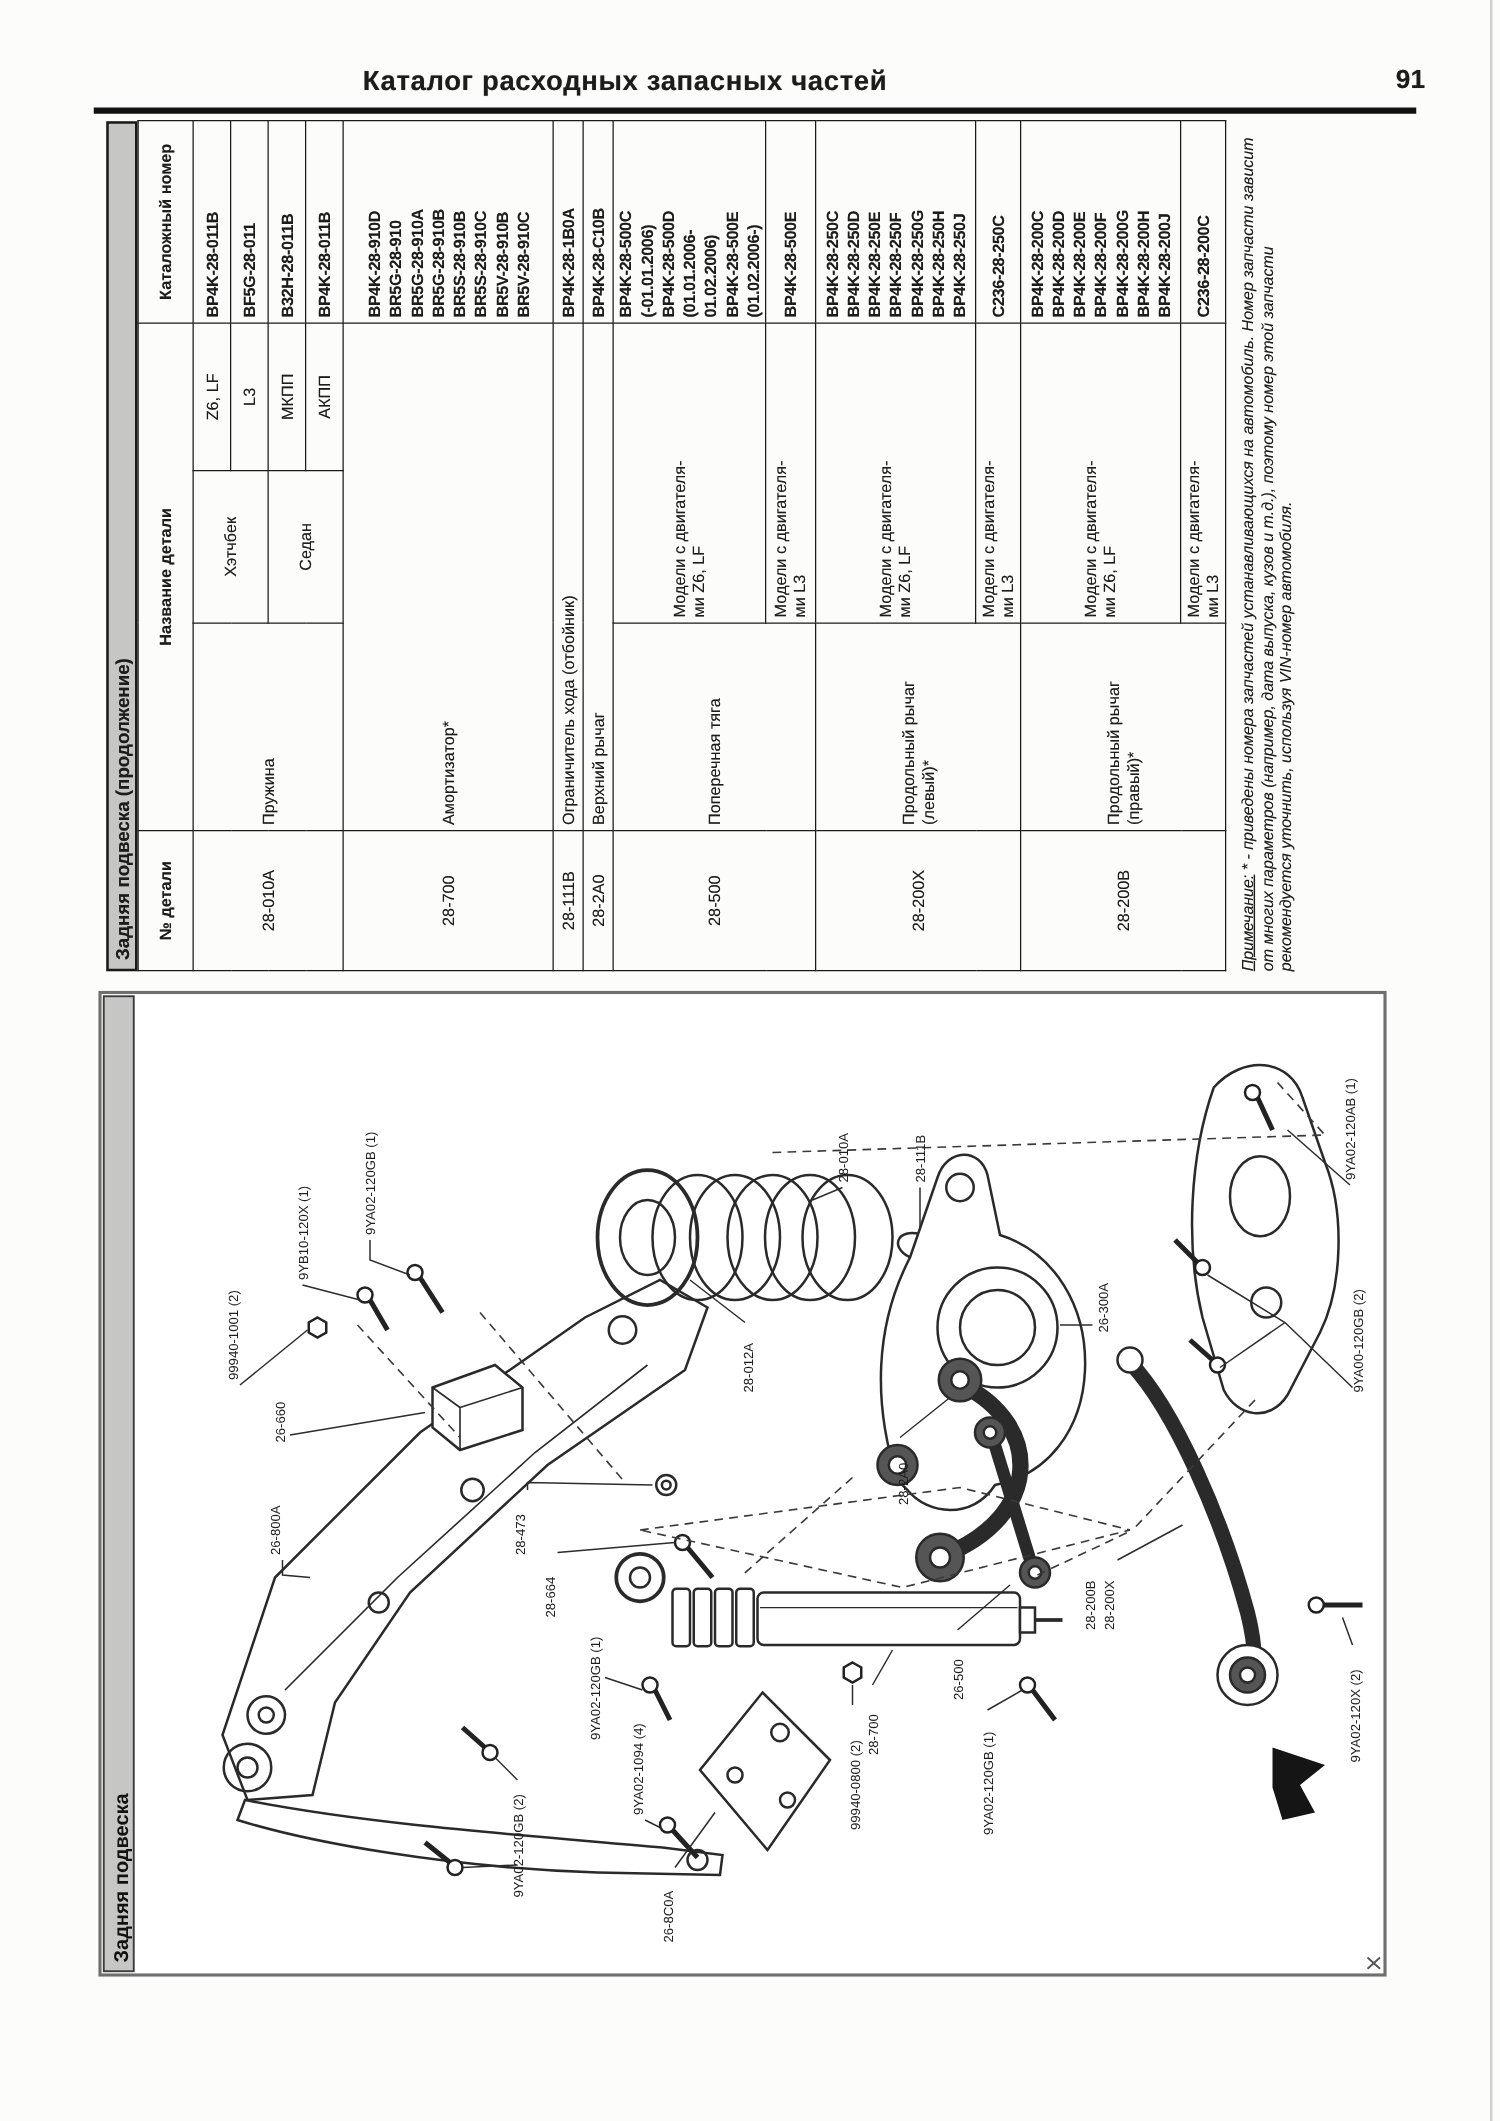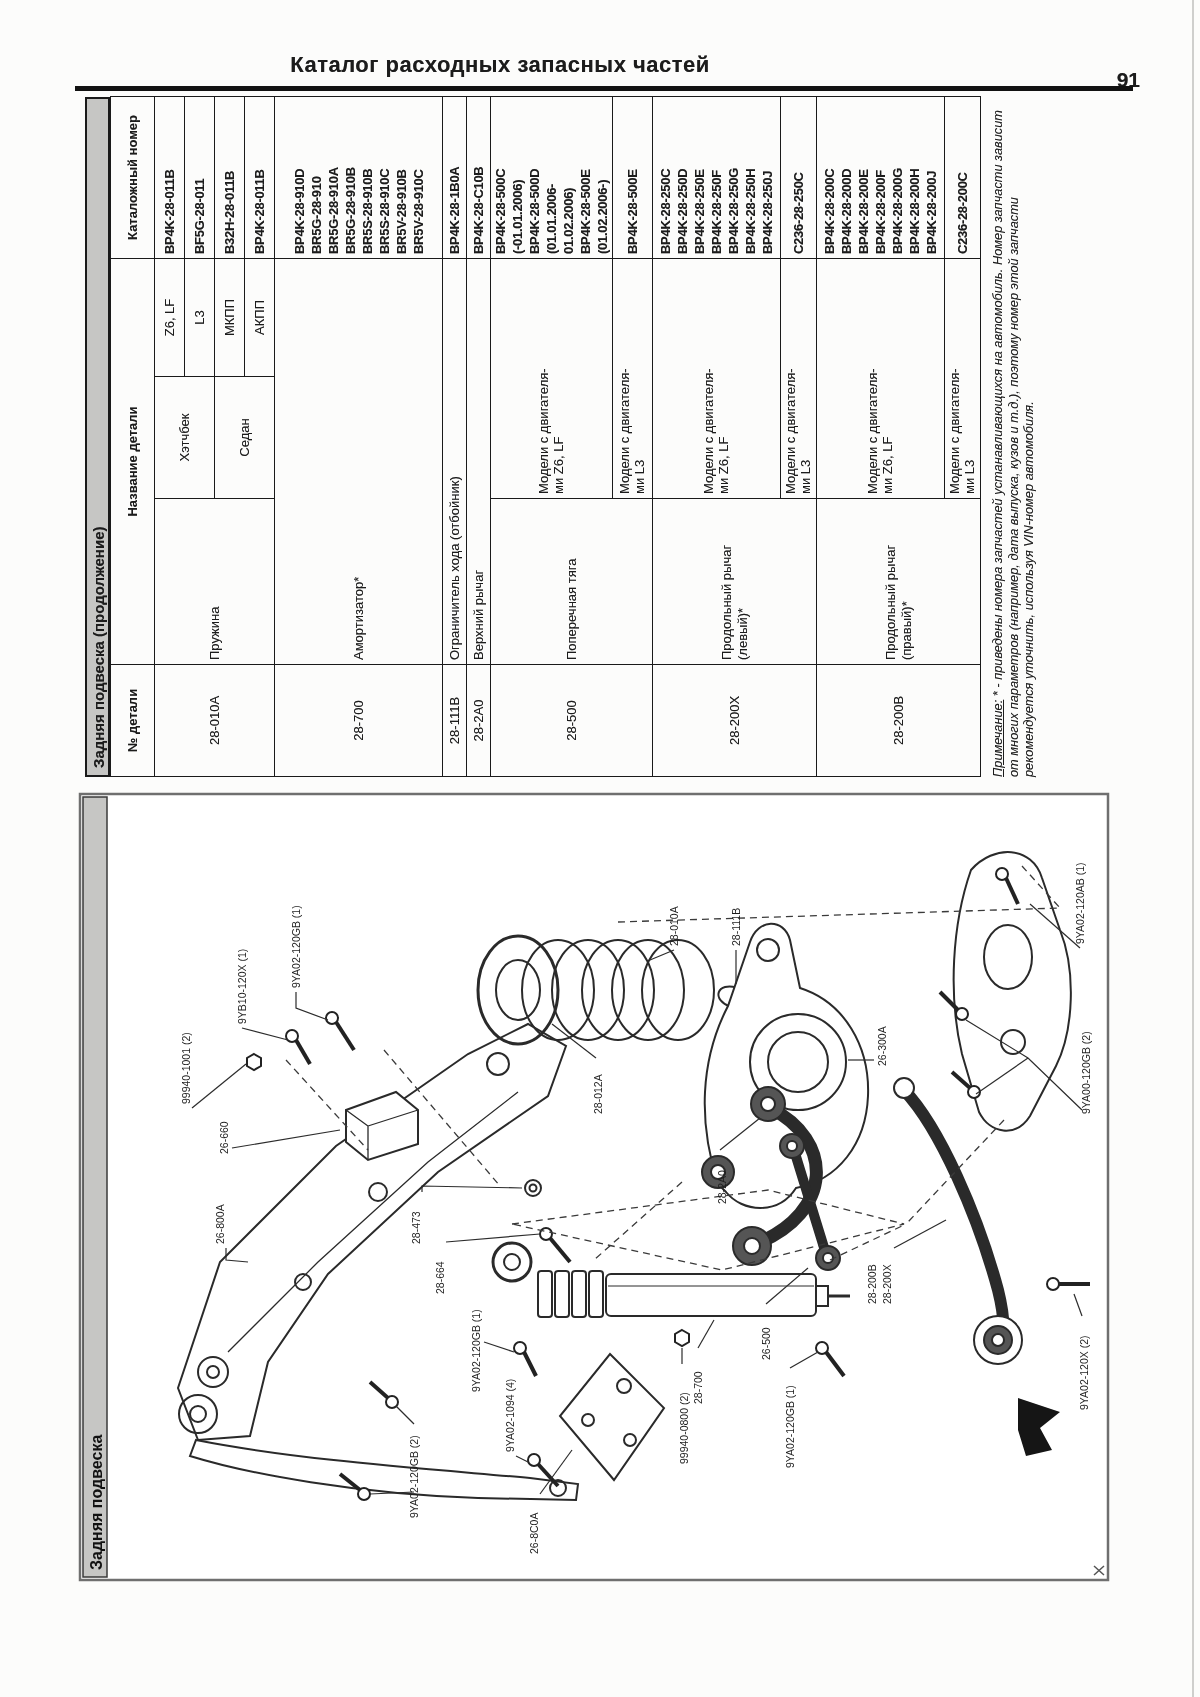--- a/index.html
+++ b/index.html
@@ -4,21 +4,21 @@
 <style>
   html,body{margin:0;padding:0;background:#e8e8e6;}
   #page{position:relative;width:1200px;height:1697px;background:#fcfcfb;overflow:hidden;
         font-family:"Liberation Sans",sans-serif;color:#1c1c1c;}
   #page *{box-sizing:border-box;}
   .scan-edge-r{position:absolute;right:6px;top:0;width:2px;height:100%;background:#cfcfcd;}
   
   .hdr-title{position:absolute;left:0;top:52px;width:1000px;text-align:center;
              font-size:22px;font-weight:700;letter-spacing:.5px;text-shadow:0 0 .6px rgba(0,0,0,.5);}
   .hdr-num{position:absolute;left:1070px;top:52px;width:70px;text-align:right;
-           font-size:21px;font-weight:700;text-shadow:0 0 .6px rgba(0,0,0,.5);margin-top:16px;}
+           font-size:21px;font-weight:700;text-shadow:0 0 .6px rgba(0,0,0,.5);}
   .hdr-rule{position:absolute;left:75px;top:86px;width:1058px;height:5px;background:#121212;}
   
   .rot-wrap{position:absolute;left:85px;top:97px;width:680px;height:1020px;
             transform:translateY(680px) rotate(-90deg);transform-origin:0 0;}
   .sec-strip{width:680px;height:25px;background:#c6c6c4;border:2px solid #1a1a1a;
              font-size:15px;font-weight:700;padding:2px 0 0 7px;line-height:20px;
              text-shadow:0 0 .5px rgba(0,0,0,.45);}
   table.parts{width:680px;border-collapse:collapse;table-layout:fixed;margin-top:0;}
   table.parts td{border:1.5px solid #1a1a1a;padding:1px 4px;font-size:13px;vertical-align:middle;
                  text-shadow:0 0 .5px rgba(0,0,0,.4);overflow:hidden;}

